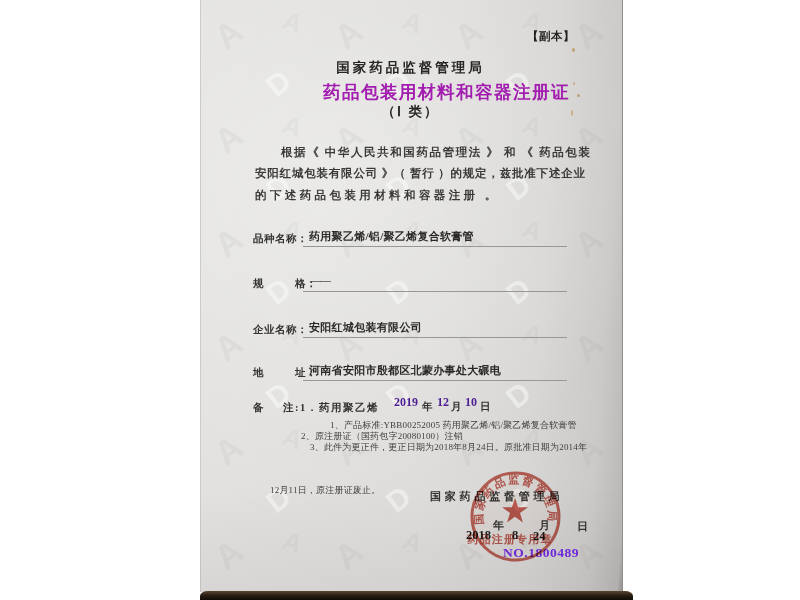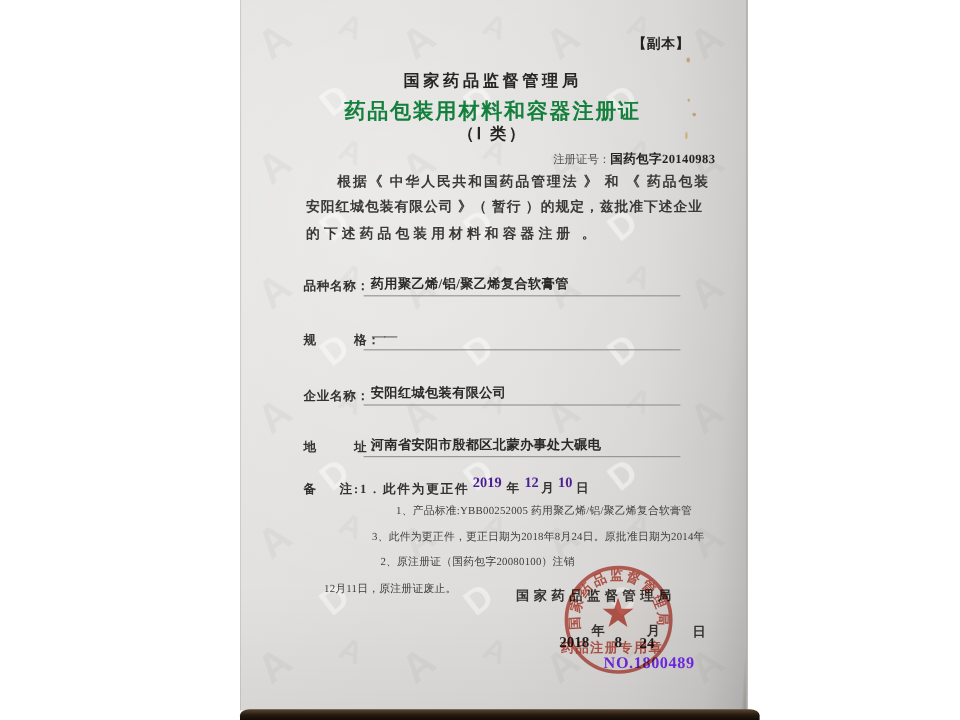--- a/index.html
+++ b/index.html
@@ -15,21 +15,21 @@
     background:linear-gradient(to bottom, rgba(0,0,0,0) 82%, rgba(0,0,0,.05) 100%);pointer-events:none;}
   .photo-edge{position:absolute;left:200px;top:591px;width:433px;height:9px;
     background:linear-gradient(180deg,#5a4631 0%,#241a10 55%,#120c07 100%);
     border-radius:8px 8px 0 0 / 5px 5px 0 0;}
   .wm{position:absolute;left:200px;top:0;pointer-events:none;}
   
   .copy-label{position:absolute;left:527px;top:29px;font-size:11.5px;font-weight:bold;color:#201f1d;letter-spacing:.5px;}
   .h-agency{position:absolute;left:200px;top:59px;width:421px;text-align:center;
     font-size:13.5px;font-weight:bold;letter-spacing:3px;color:#262522;}
   .h-title{position:absolute;left:200px;top:80px;width:421px;text-align:center;
-    font-size:17.5px;font-weight:bold;letter-spacing:1.5px;color:#15803d;}
+    font-size:17.5px;font-weight:bold;letter-spacing:1.5px;color:#a21caf;padding-left:36px;}
   .h-class{position:absolute;left:200px;top:103px;width:421px;text-align:center;
     font-size:13.5px;font-weight:bold;letter-spacing:2px;color:#262522;}
   .reg-line{position:absolute;left:461px;top:123px;white-space:nowrap;}
   .reg-line .lab{font-size:9.5px;color:#504e4a;}
   .reg-line .val{font-size:10.5px;font-weight:bold;color:#24231f;letter-spacing:.3px;}
   
   .body-par{position:absolute;left:255px;top:142px;color:#3a3936;font-weight:bold;font-size:11.5px;}
   .body-par div{height:21.4px;line-height:21.4px;white-space:nowrap;}
   .bl1{text-indent:26px;letter-spacing:1.6px;}
   .bl2{letter-spacing:.8px;}
@@ -46,21 +46,21 @@
   .remark-row span{position:absolute;white-space:nowrap;}
   .r-bei{left:0;top:3px;font-size:10.5px;font-weight:600;color:#33322e;}
   .r-zhu{left:30px;top:3px;font-size:10.5px;font-weight:600;letter-spacing:1.5px;color:#33322e;}
   .r-num{font-size:12px;font-weight:bold;color:#4c1d95;}
   .r-unit{font-size:10.5px;font-weight:600;color:#33322e;}
   .r-year{left:141px;top:-3px;} .r-yu{left:169px;top:2px;}
   .r-mon{left:184px;top:-3px;} .r-mu{left:198px;top:2px;}
   .r-day{left:212px;top:-3px;} .r-du{left:227px;top:2px;}
   
   .ritem{position:absolute;font-size:9px;color:#3e3d39;letter-spacing:.2px;white-space:nowrap;}
-  .ri0{left:330px;top:419px;} .ri1{left:317px;top:430px;margin-top:32px;}
+  .ri0{left:330px;top:419px;} .ri1{left:301px;top:430px;}
   .ri2{left:310px;top:441px;} .ri3{left:270px;top:452px;margin-top:32px;}
   
   .f-agency{position:absolute;left:430px;top:489px;font-size:11px;font-weight:600;letter-spacing:3.8px;color:#343330;white-space:nowrap;}
   .f-unit{position:absolute;font-size:11px;font-weight:600;color:#33322e;}
   .fu-y{left:493px;top:518px;} .fu-m{left:539px;top:518px;} .fu-d{left:577px;top:519px;}
   .f-num{position:absolute;font-size:12.5px;font-weight:bold;color:#1f1e1c;}
   .fn-y{left:466px;top:528px;} .fn-m{left:512px;top:528px;} .fn-d{left:533px;top:529px;}
   .serial{position:absolute;left:503px;top:545px;font-size:13.5px;font-weight:600;color:#6d28d9;
     font-family:Liberation Serif, serif;letter-spacing:.5px;}
   
@@ -93,23 +93,20 @@
 
   <div class="speck sp1"></div>
   <div class="speck sp2"></div>
   <div class="speck sp3"></div>
   <div class="speck sp4"></div>
 
   <div class="copy-label">【副本】</div>
   <div class="h-agency">国家药品监督管理局</div>
   <div class="h-title">药品包装用材料和容器注册证</div>
   <div class="h-class">（Ⅰ 类）</div>
-  <div class="reg-line">
-    <span class="lab">注册证号：</span><span class="val">国药包字20140983</span>
-  </div>
 
   <div class="body-par">
     <div class="bl1">根据《 中华人民共和国药品管理法 》 和 《 药品包装</div>
     <div class="bl2">安阳红城包装有限公司 》（ 暂行 ）的规定，兹批准下述企业</div>
     <div class="bl3">的下述药品包装用材料和容器注册 。</div>
   </div>
 
   <div class="frow" style="top:229px">
     <span class="lbl">品种名称：</span>
     <span class="val">药用聚乙烯/铝/聚乙烯复合软膏管</span>
@@ -128,21 +125,21 @@
   </div>
   <div class="frow" style="top:363px">
     <span class="lbl">地</span>
     <span class="lbl-b">址：</span>
     <span class="val">河南省安阳市殷都区北蒙办事处大碾电</span>
     <div class="ul"></div>
   </div>
 
   <div class="remark-row">
     <span class="r-bei">备</span>
-    <span class="r-zhu">注:1 . 此件为更正件</span>
+    <span class="r-zhu">注:1 . 药用聚乙烯</span>
     <span class="r-num r-year">2019</span>
     <span class="r-unit r-yu">年</span>
     <span class="r-num r-mon">12</span>
     <span class="r-unit r-mu">月</span>
     <span class="r-num r-day">10</span>
     <span class="r-unit r-du">日</span>
   </div>
 
   <div class="ritem ri0">1、产品标准:YBB00252005 药用聚乙烯/铝/聚乙烯复合软膏管</div>
   <div class="ritem ri1">2、原注册证（国药包字20080100）注销</div>

